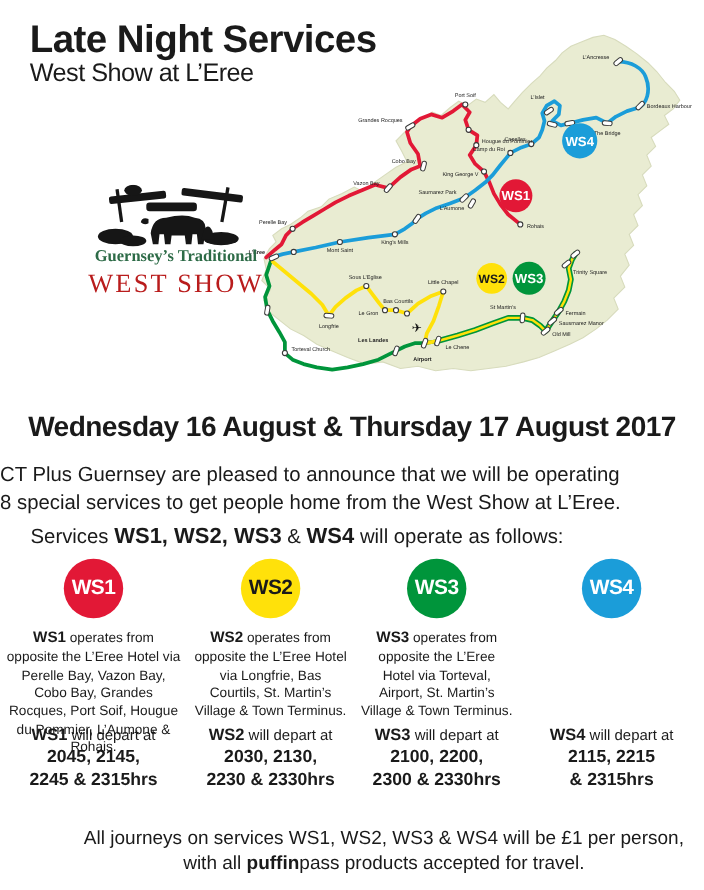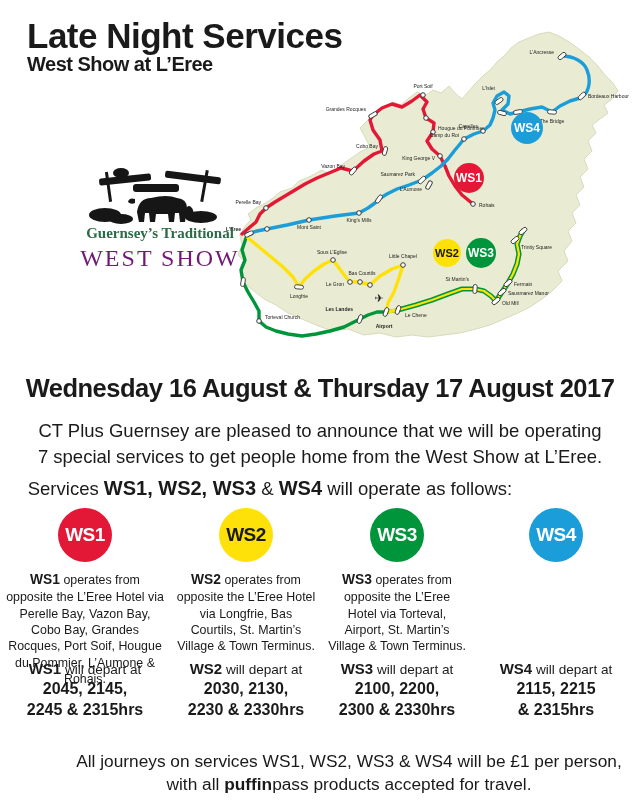--- a/index.html
+++ b/index.html
@@ -2,33 +2,33 @@
 <html><head>
 <meta charset="utf-8">
 <style>
   html,body{margin:0;padding:0;background:#ffffff;}
   body{width:640px;height:809px;overflow:hidden;font-family:"Liberation Sans",sans-serif;color:#1a1a1a;}
   .poster{position:relative;width:640px;height:809px;background:#fff;}
 
   
   .hdr{position:absolute;left:27px;top:18px;}
   .hdr .t1{font-size:35px;font-weight:bold;letter-spacing:-0.5px;line-height:1.0;text-align:center;}
-  .hdr .t2{font-size:20px;font-weight:bold;letter-spacing:-0.5px;line-height:1.15;}
+  .hdr .t2{font-size:23px;font-weight:normal;letter-spacing:-0.5px;line-height:1.15;}
 
   
   .map-wrap{position:absolute;left:226px;top:18px;width:414px;height:354px;}
 
   
   .logo{position:absolute;left:70px;top:168px;width:180px;text-align:center;}
   .logo svg{display:block;margin:0 auto;}
   .logo .tag{font-family:"Liberation Serif",serif;font-weight:bold;color:#2d6b47;font-size:15px;margin-top:1px;}
-  .logo .nm{font-family:"Liberation Serif",serif;color:#701a75;font-size:24px;letter-spacing:2px;margin-top:3px;}
+  .logo .nm{font-family:"Liberation Serif",serif;color:#b91c1c;font-size:24px;letter-spacing:2px;margin-top:3px;}
 
   .date-h{position:absolute;left:0;top:374px;width:640px;text-align:center;font-size:25.5px;font-weight:bold;letter-spacing:-0.5px;}
-  .intro{position:absolute;left:0;top:418px;width:640px;text-align:center;font-size:18.5px;line-height:1.38;}
+  .intro{position:absolute;left:0;top:418px;width:640px;font-size:18.5px;line-height:1.38;}
   .svc-line{position:absolute;left:0;top:477px;width:540px;text-align:center;font-size:18.5px;}
   .svc-line b{font-size:20px;}
 
   .cols{position:absolute;left:0;top:508px;width:640px;display:grid;grid-template-columns:170px 152px 150px 168px;}
   .col{text-align:center;padding:0 6px;}
   .badge{width:54px;height:54px;border-radius:50%;margin:0 auto;display:flex;align-items:center;justify-content:center;font-weight:bold;font-size:19px;letter-spacing:-0.5px;}
   .desc{margin:9px 0 0 0;font-size:12.4px;line-height:1.32;}
   .desc b{font-size:13.8px;}
 
   .departs{position:absolute;left:0;top:660px;width:640px;display:grid;grid-template-columns:170px 152px 150px 168px;}
@@ -170,21 +170,21 @@
       </g>
     </svg>
     <div class="tag">Guernsey’s Traditional</div>
     <div class="nm">WEST SHOW</div>
   </div>
 
   <div class="date-h">Wednesday 16 August &amp; Thursday 17 August 2017</div>
 
   <div class="intro">
     <div>CT Plus Guernsey are pleased to announce that we will be operating</div>
-    <div>7 special services to get people home from the West Show at L’Eree.</div>
+    <div>8 special services to get people home from the West Show at L’Eree.</div>
   </div>
 
   <div class="svc-line"><span>Services </span><b>WS1, WS2, WS3</b><span> &amp; </span><b>WS4</b><span> will operate as follows:</span></div>
 
   <div class="cols">
     <div class="col">
       <div class="badge" style="background: rgb(226, 24, 54); color: rgb(255, 255, 255);">WS1</div>
       <p class="desc"><b>WS1</b><span> operates from opposite the L’Eree Hotel via Perelle Bay, Vazon Bay, Cobo Bay, Grandes Rocques, Port Soif, Hougue du Pommier, L’Aumone &amp; Rohais.</span></p>
     </div>
     <div class="col">

